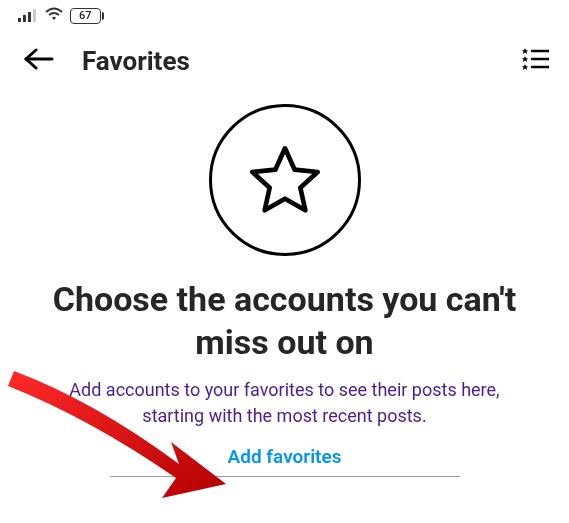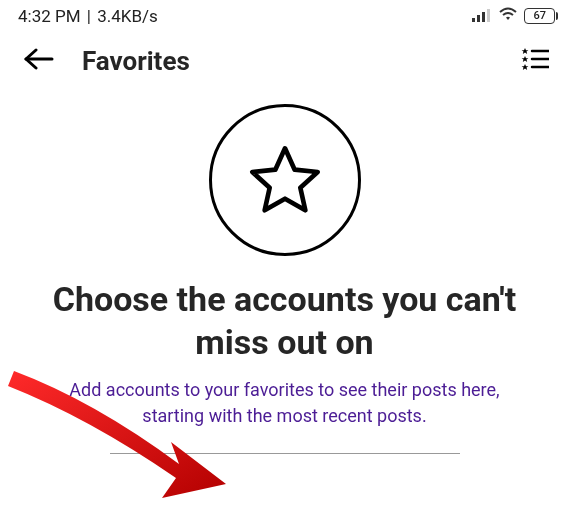--- a/index.html
+++ b/index.html
@@ -99,25 +99,20 @@
       position: absolute;
       left: 4px;
       top: 356px;
       pointer-events: none;
     }
   </style>
 </head>
 <body>
 
 <div class="status-bar">
-  <div class="status-left">
-    <span>4:32 PM</span>
-    <span>&nbsp;|&nbsp;</span>
-    <span>3.4KB/s</span>
-  </div>
   <div class="status-right">
     <span>
       <svg width="20" height="14" viewBox="0 0 20 14">
           <rect x="0" y="10" width="3" height="4" fill="#333"></rect>
           <rect x="5" y="7" width="3" height="7" fill="#333"></rect>
           <rect x="10" y="4" width="3" height="10" fill="#333"></rect>
           <rect x="15" y="1" width="3" height="13" fill="#ccc"></rect>
         </svg>
     </span>
     <span>
@@ -156,20 +151,21 @@
 </div>
 
 <div class="content">
   <div class="star-circle">
     <svg width="80" height="80" viewBox="0 0 24 24">
       <path d="M12 2.5 L14.9 8.9 L21.8 9.6 L16.6 14.3 L18.1 21.1 L12 17.6 L5.9 21.1 L7.4 14.3 L2.2 9.6 L9.1 8.9 Z" fill="none" stroke="#000" stroke-width="1.4" stroke-linejoin="round"></path>
     </svg>
   </div>
   <div class="heading">Choose the accounts you can't miss out on</div>
   <div class="sub">Add accounts to your favorites to see their posts here, starting with the most recent posts.</div>
+  <div class="link">Add favorites</div>
   <div class="divider"></div>
 </div>
 
 <svg class="arrow-annotation" width="230" height="160" viewBox="0 0 230 160">
   <defs>
     <linearGradient id="ag" x1="0" y1="0" x2="1" y2="1">
       <stop offset="0" stop-color="#ff2a2a"></stop>
       <stop offset="1" stop-color="#b30000"></stop>
     </linearGradient>
   </defs>

